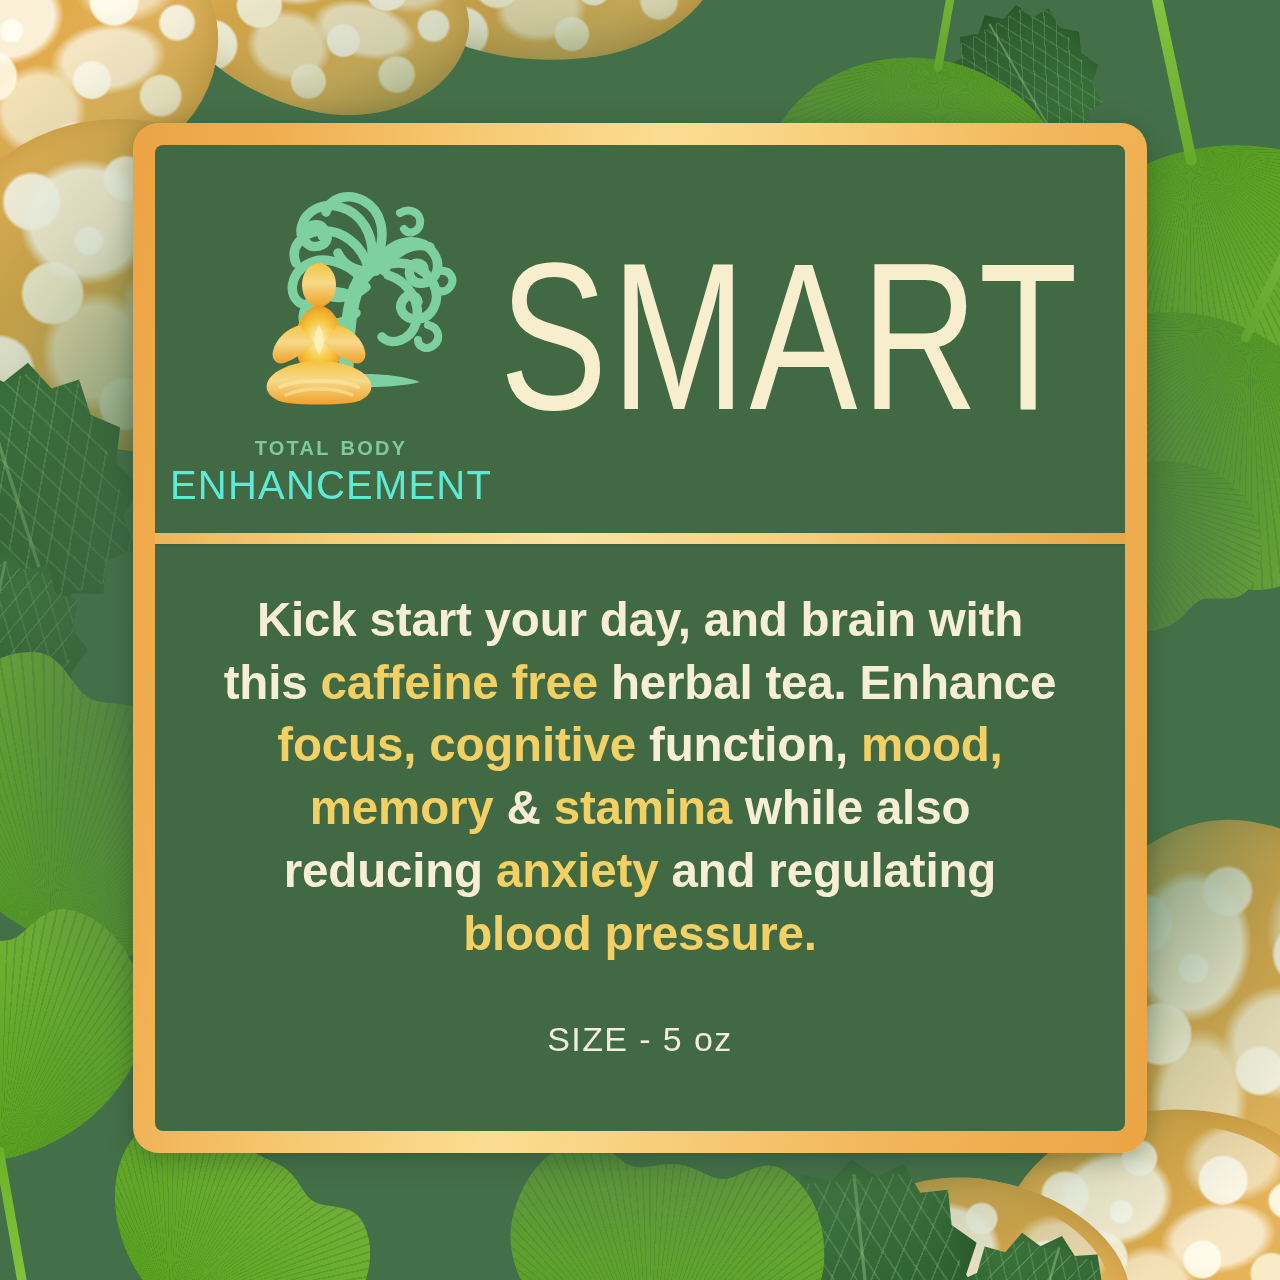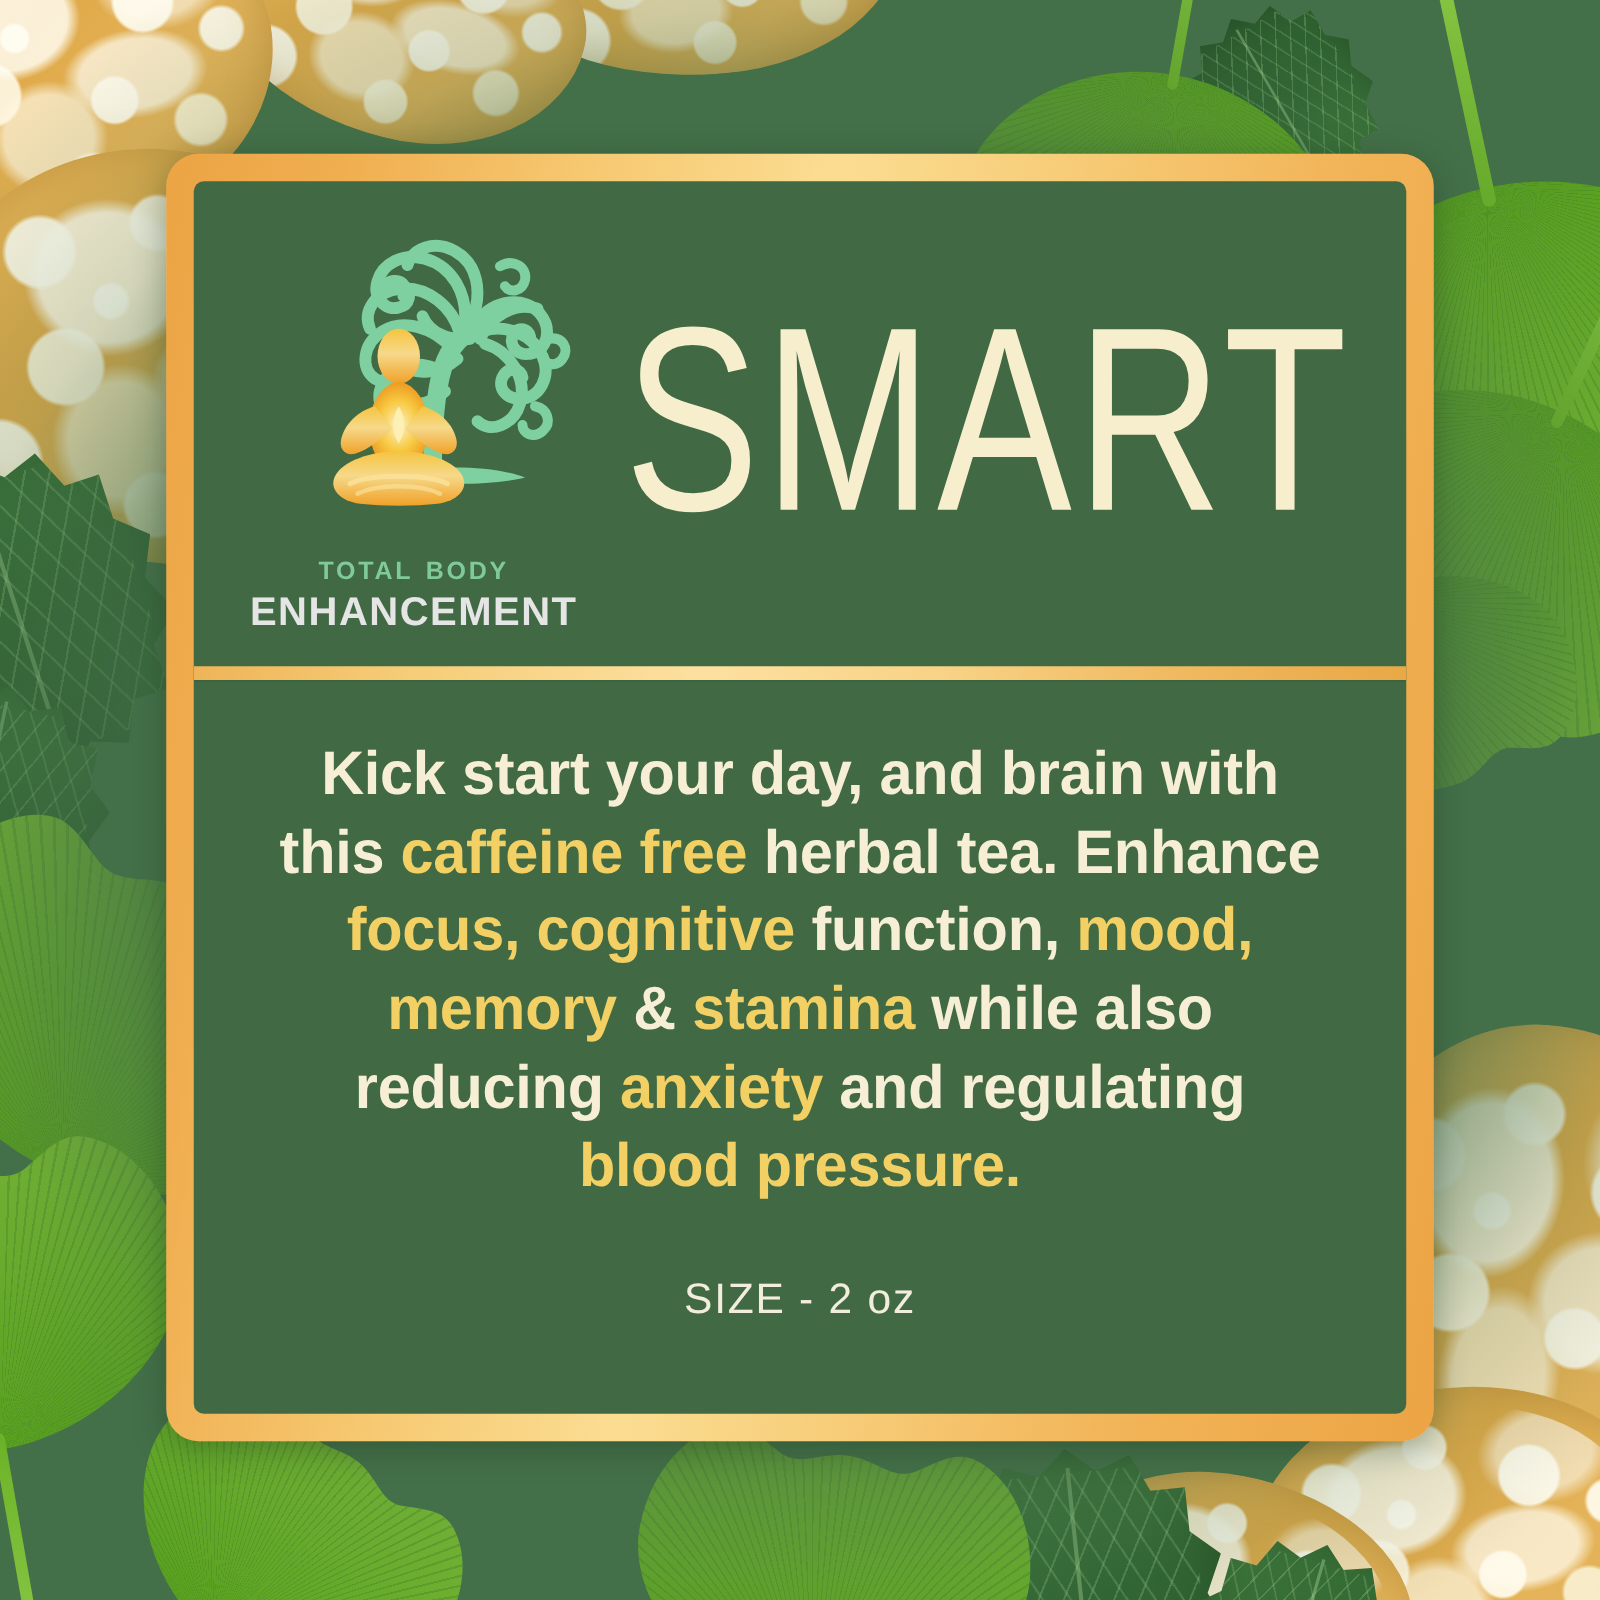--- a/index.html
+++ b/index.html
@@ -231,23 +231,23 @@
     display: block;
     color: #7fc99a;
     font-size: 28px;
     font-weight: 700;
     letter-spacing: 2.2px;
     font-variant: small-caps;
     text-transform: lowercase;
   }
   .logo-line2 {
     display: block;
-    color: #e5e5e5;
-    font-size: 32px;
-    font-weight: 700;
+    color: #5eead4;
+    font-size: 40px;
+    font-weight: 400;
     letter-spacing: 1.2px;
     margin-top: 5px;
   }
 
   
   .title-block {
     flex: 1;
     display: flex;
     flex-direction: row;
     align-items: center;
@@ -444,18 +444,18 @@
         <div class="title-block">
           <span class="title-line l1">SMART</span>
           <span class="title-line l2">HEAD</span>
         </div>
       </div>
 
       <div class="divider"></div>
 
       <div class="body">
         <div class="desc"><span>Kick start your day, and brain with this </span><span class="hl">caffeine free</span><span> herbal tea. Enhance </span><span class="hl">focus, cognitive</span><span> function, </span><span class="hl">mood, memory</span><span> &amp; </span><span class="hl">stamina</span><span> while also reducing </span><span class="hl">anxiety</span><span> and regulating </span><span class="hl">blood pressure.</span></div>
-        <div class="size">SIZE - 2 oz</div>
+        <div class="size">SIZE - 5 oz</div>
       </div>
 
     </div>
   </div>
 </div>
 
 </body></html>

